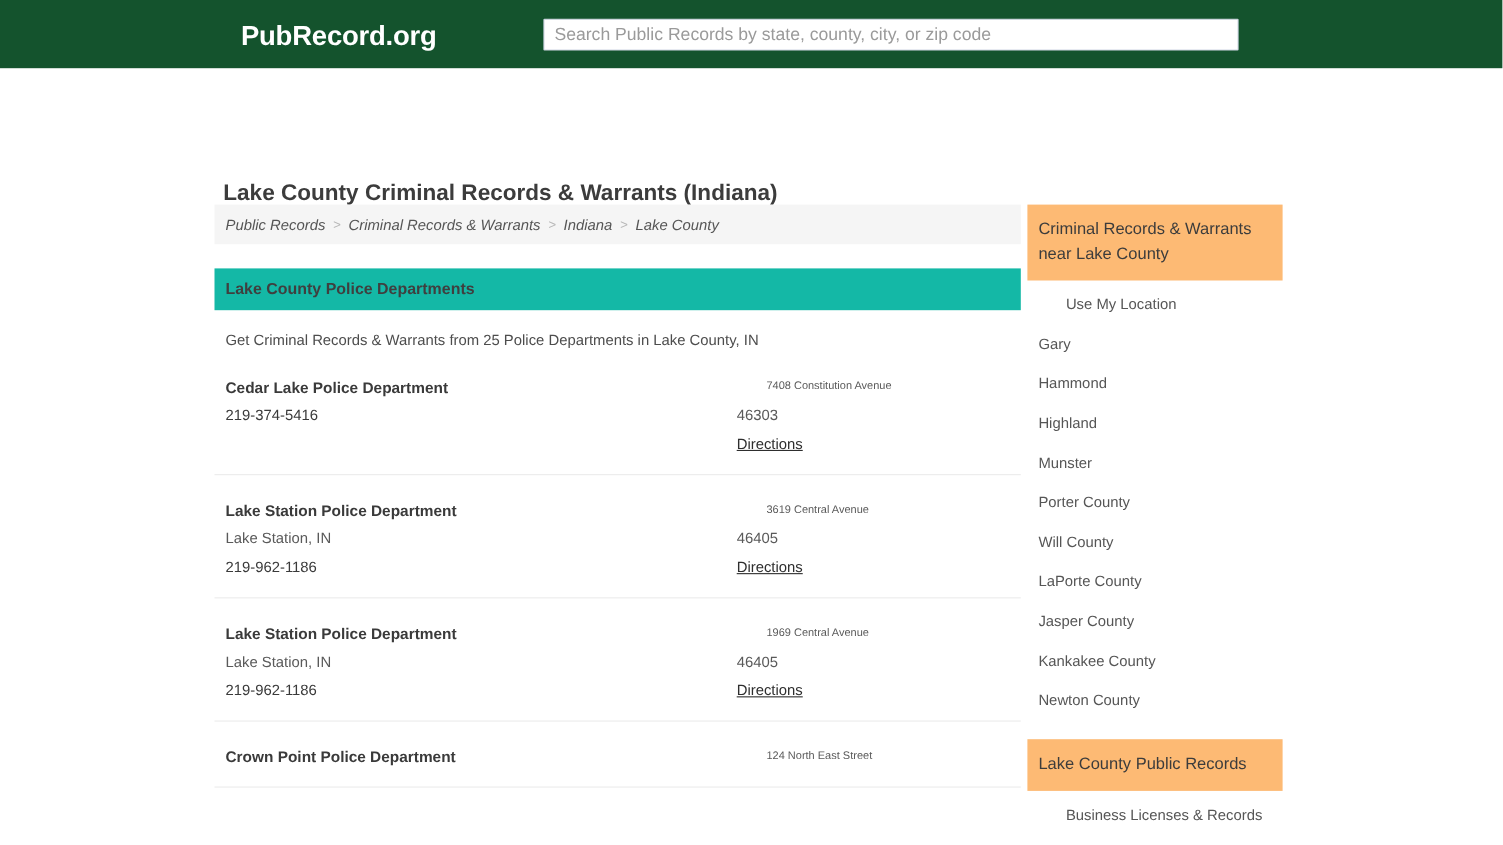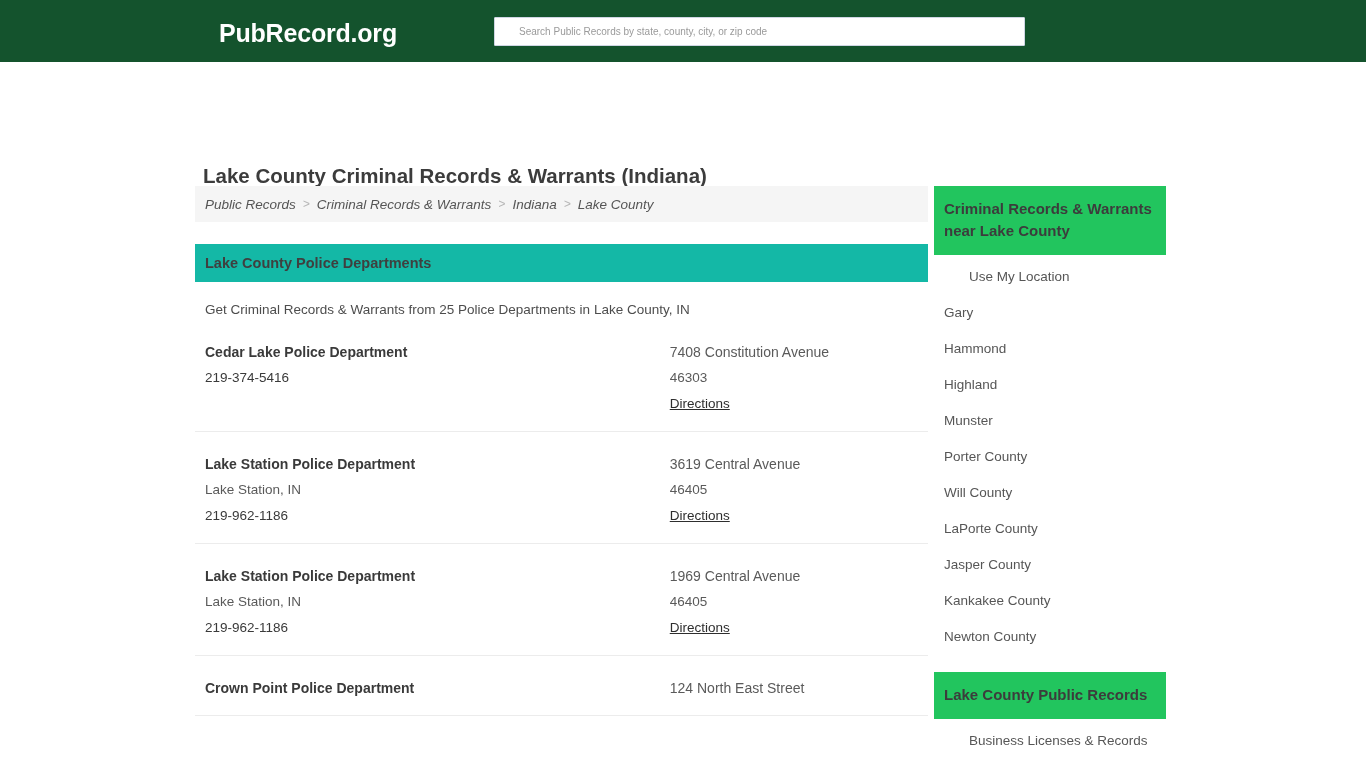--- a/index.html
+++ b/index.html
@@ -30,28 +30,28 @@
     font-weight: bold;
     color: #ffffff;
     letter-spacing: -0.2px;
     line-height: 28px;
     white-space: nowrap;
   }
   .search-box {
     position: absolute;
     left: 494px;
     top: 17px;
-    width: 531px;
+    width: 632px;
     height: 29px;
     background: #ffffff;
     border: 1px solid #cfd6e4;
     border-radius: 1px;
-    padding: 0 24px;
+    padding: 0 9px;
     font-family: "Liberation Sans", sans-serif;
-    font-size: 10px;
+    font-size: 16px;
     color: #333333;
     outline: none;
   }
   .search-box::placeholder { color: #9a9a9a; opacity: 1; }
 
   
   .page {
     position: relative;
     width: 1366px;
   }
@@ -141,23 +141,24 @@
     font-size: 13.5px;
     color: #5a5a5a;
     line-height: 26px;
   }
   .l-phone {
     font-size: 13.5px;
     color: #3a3a3a;
     line-height: 26px;
   }
   .l-street {
-    font-size: 14px;
+    font-size: 10px;
     color: #5a5a5a;
     line-height: 26px;
+    margin-left: 27px;
   }
   .l-zip {
     font-size: 13.5px;
     color: #5a5a5a;
     line-height: 26px;
   }
   .l-directions {
     font-size: 13.5px;
     color: #2e2e2e;
     line-height: 26px;
@@ -167,24 +168,24 @@
   }
 
   
   .sidebar {
     position: absolute;
     left: 934px;
     top: 124px;
     width: 232px;
   }
   .side-head {
-    background: #22c55e;
+    background: #fdba74;
     padding: 12px 10px 13px 10px;
     font-size: 15px;
-    font-weight: bold;
+    font-weight: normal;
     color: #3c3c3c;
     line-height: 22px;
   }
   .side-list { padding-top: 4px; }
   .side-item {
     font-size: 13.5px;
     color: #565656;
     line-height: 36px;
     padding-left: 10px;
     white-space: nowrap;

